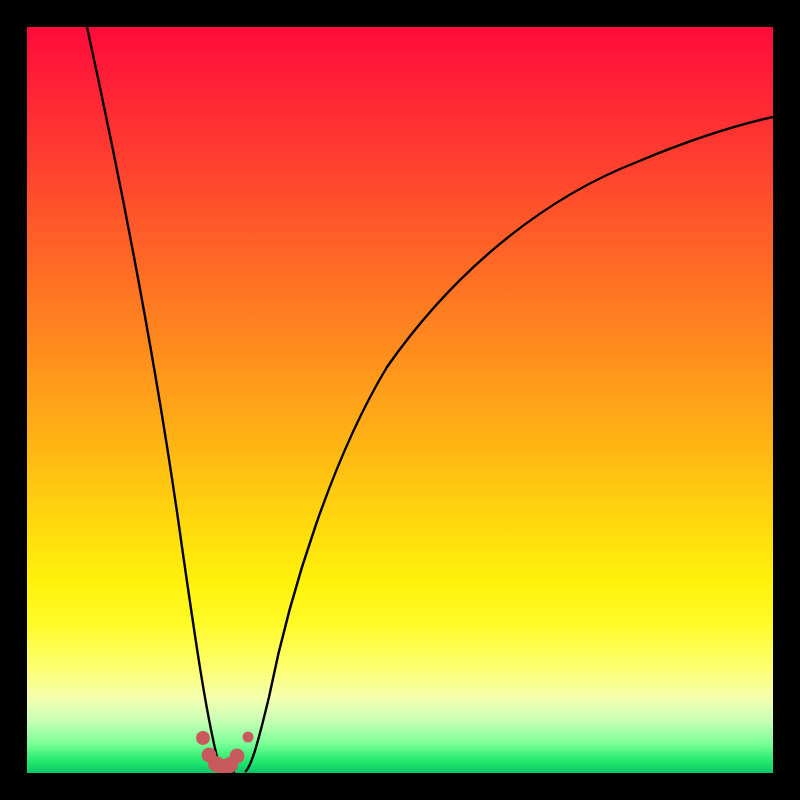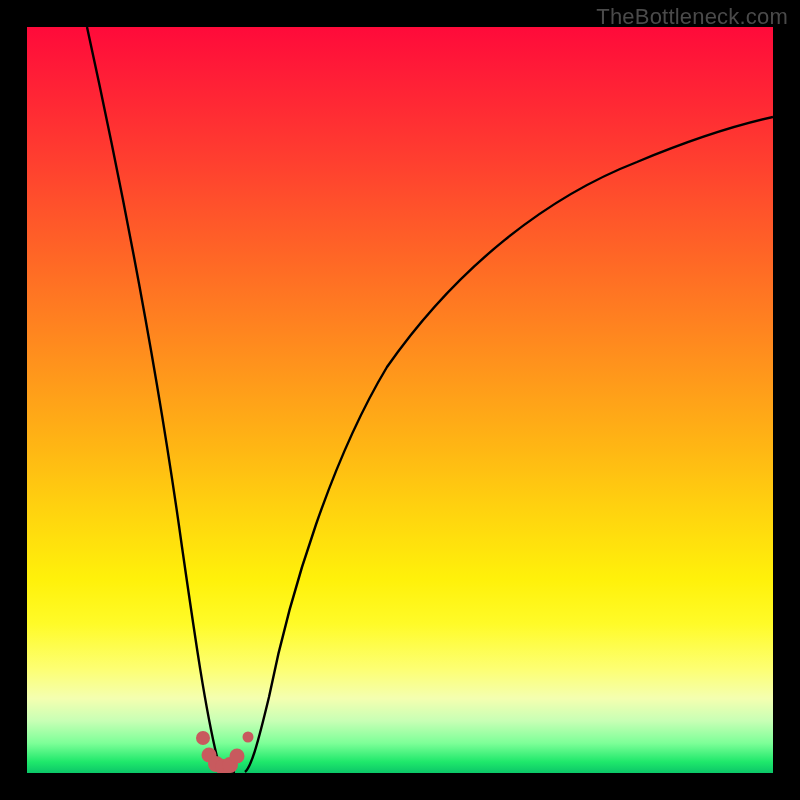--- a/index.html
+++ b/index.html
@@ -83,14 +83,13 @@
         <circle cx="182" cy="728" r="7.5"></circle>
         <circle cx="189" cy="737" r="8"></circle>
         <circle cx="196" cy="740" r="8"></circle>
         <circle cx="203" cy="738" r="8"></circle>
         <circle cx="210" cy="729" r="7.5"></circle>
         <circle cx="221" cy="710" r="5.5"></circle>
       </g>
     </svg>
   </div>
 
-  <div class="watermark">TheBottleneck.com</div>
 </div>
 
 </body></html>

